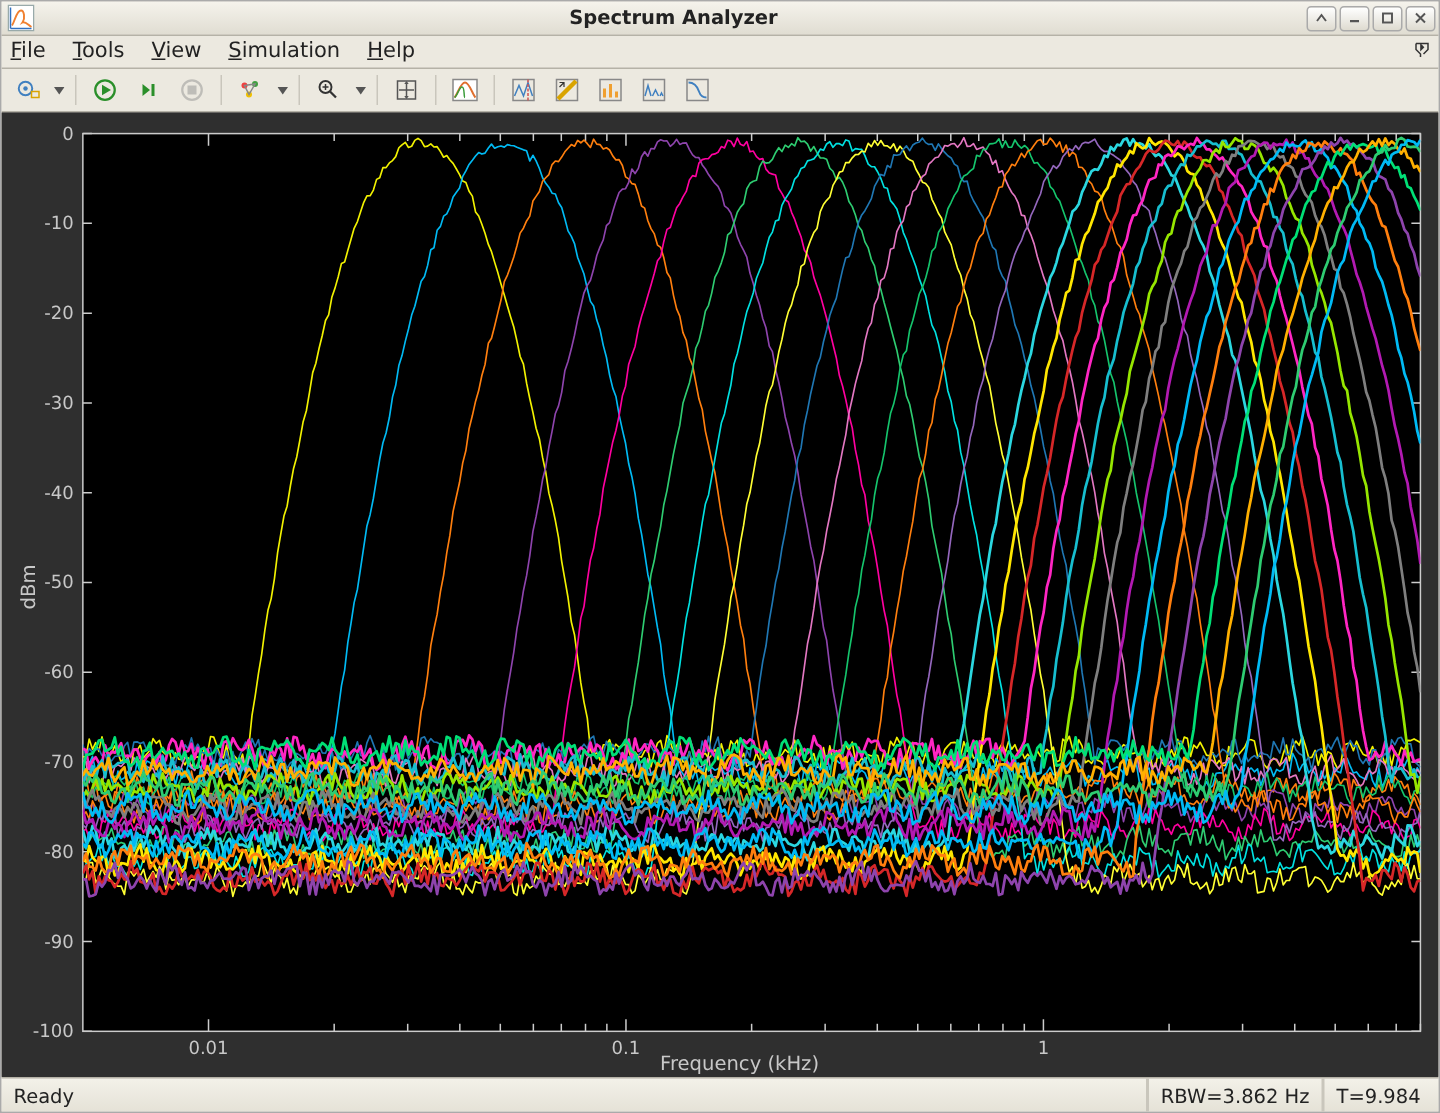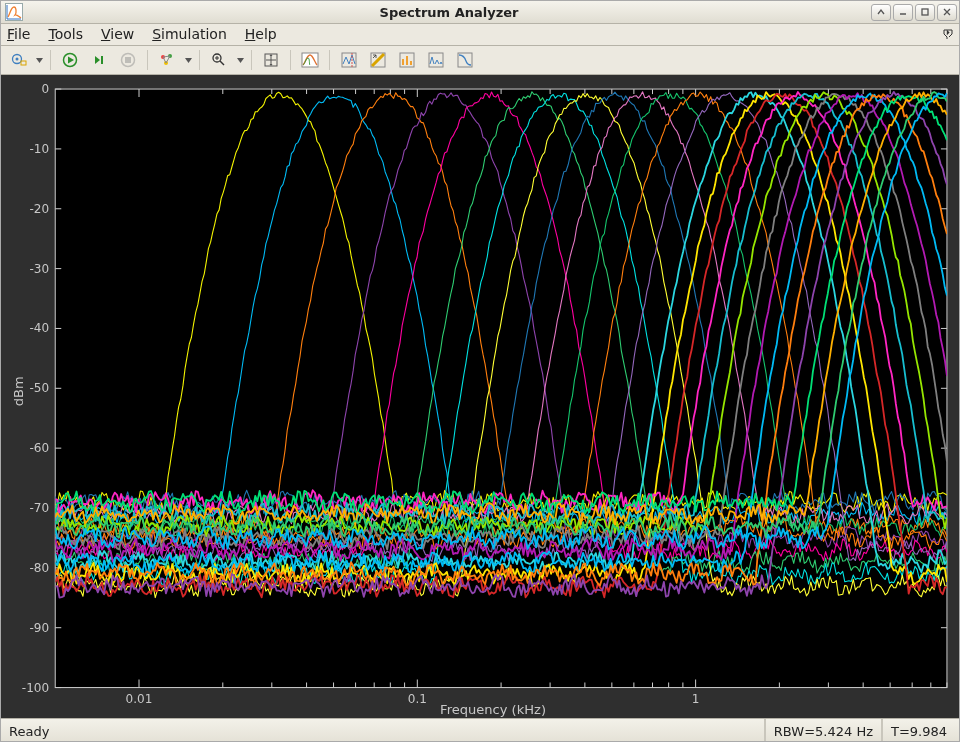--- a/index.html
+++ b/index.html
@@ -339,15 +339,15 @@
           <rect x="54" y="14" width="888" height="596"></rect>
         </clipPath>
       </g>
     <text id="ylabel" transform="rotate(-90)" x="-315" y="22" fill="#c8c8c8" font-size="13" text-anchor="middle">dBm</text>
     <text id="xlabel" x="490" y="636" fill="#c8c8c8" font-size="13" text-anchor="middle">Frequency (kHz)</text>
   </svg>
 </div>
 
 <div class="statusbar">
   <div class="cell">Ready</div>
-  <div class="cell">RBW=5.424 Hz</div>
+  <div class="cell">RBW=3.862 Hz</div>
   <div class="cell">T=9.984</div>
 </div>
 
 </body></html>

